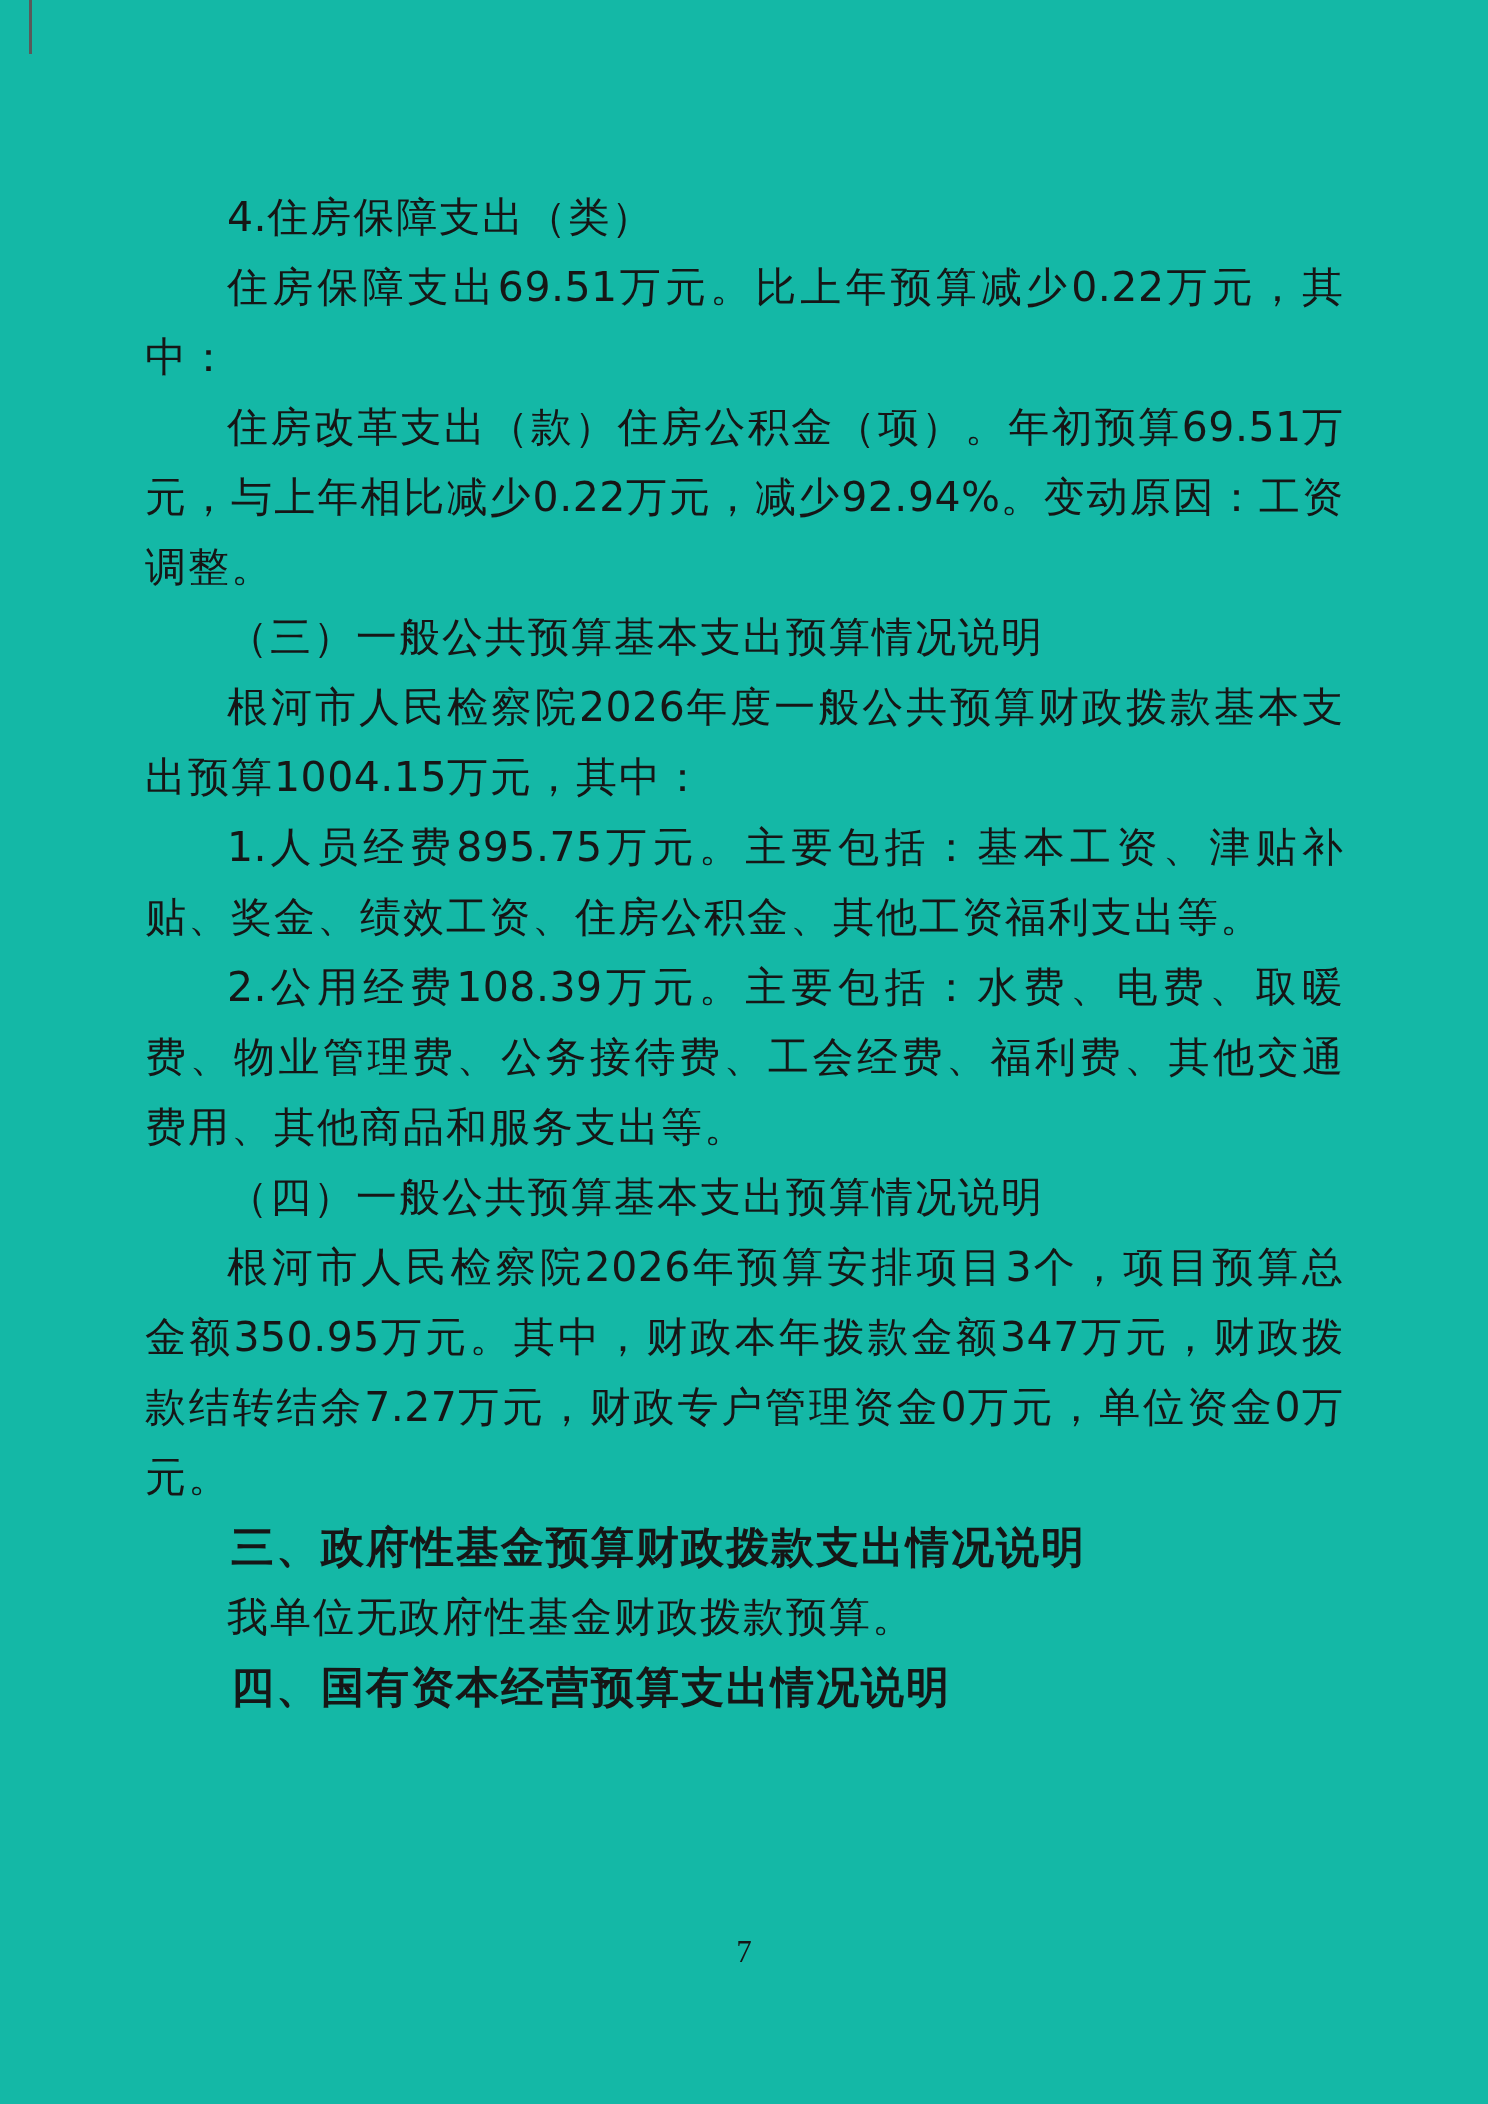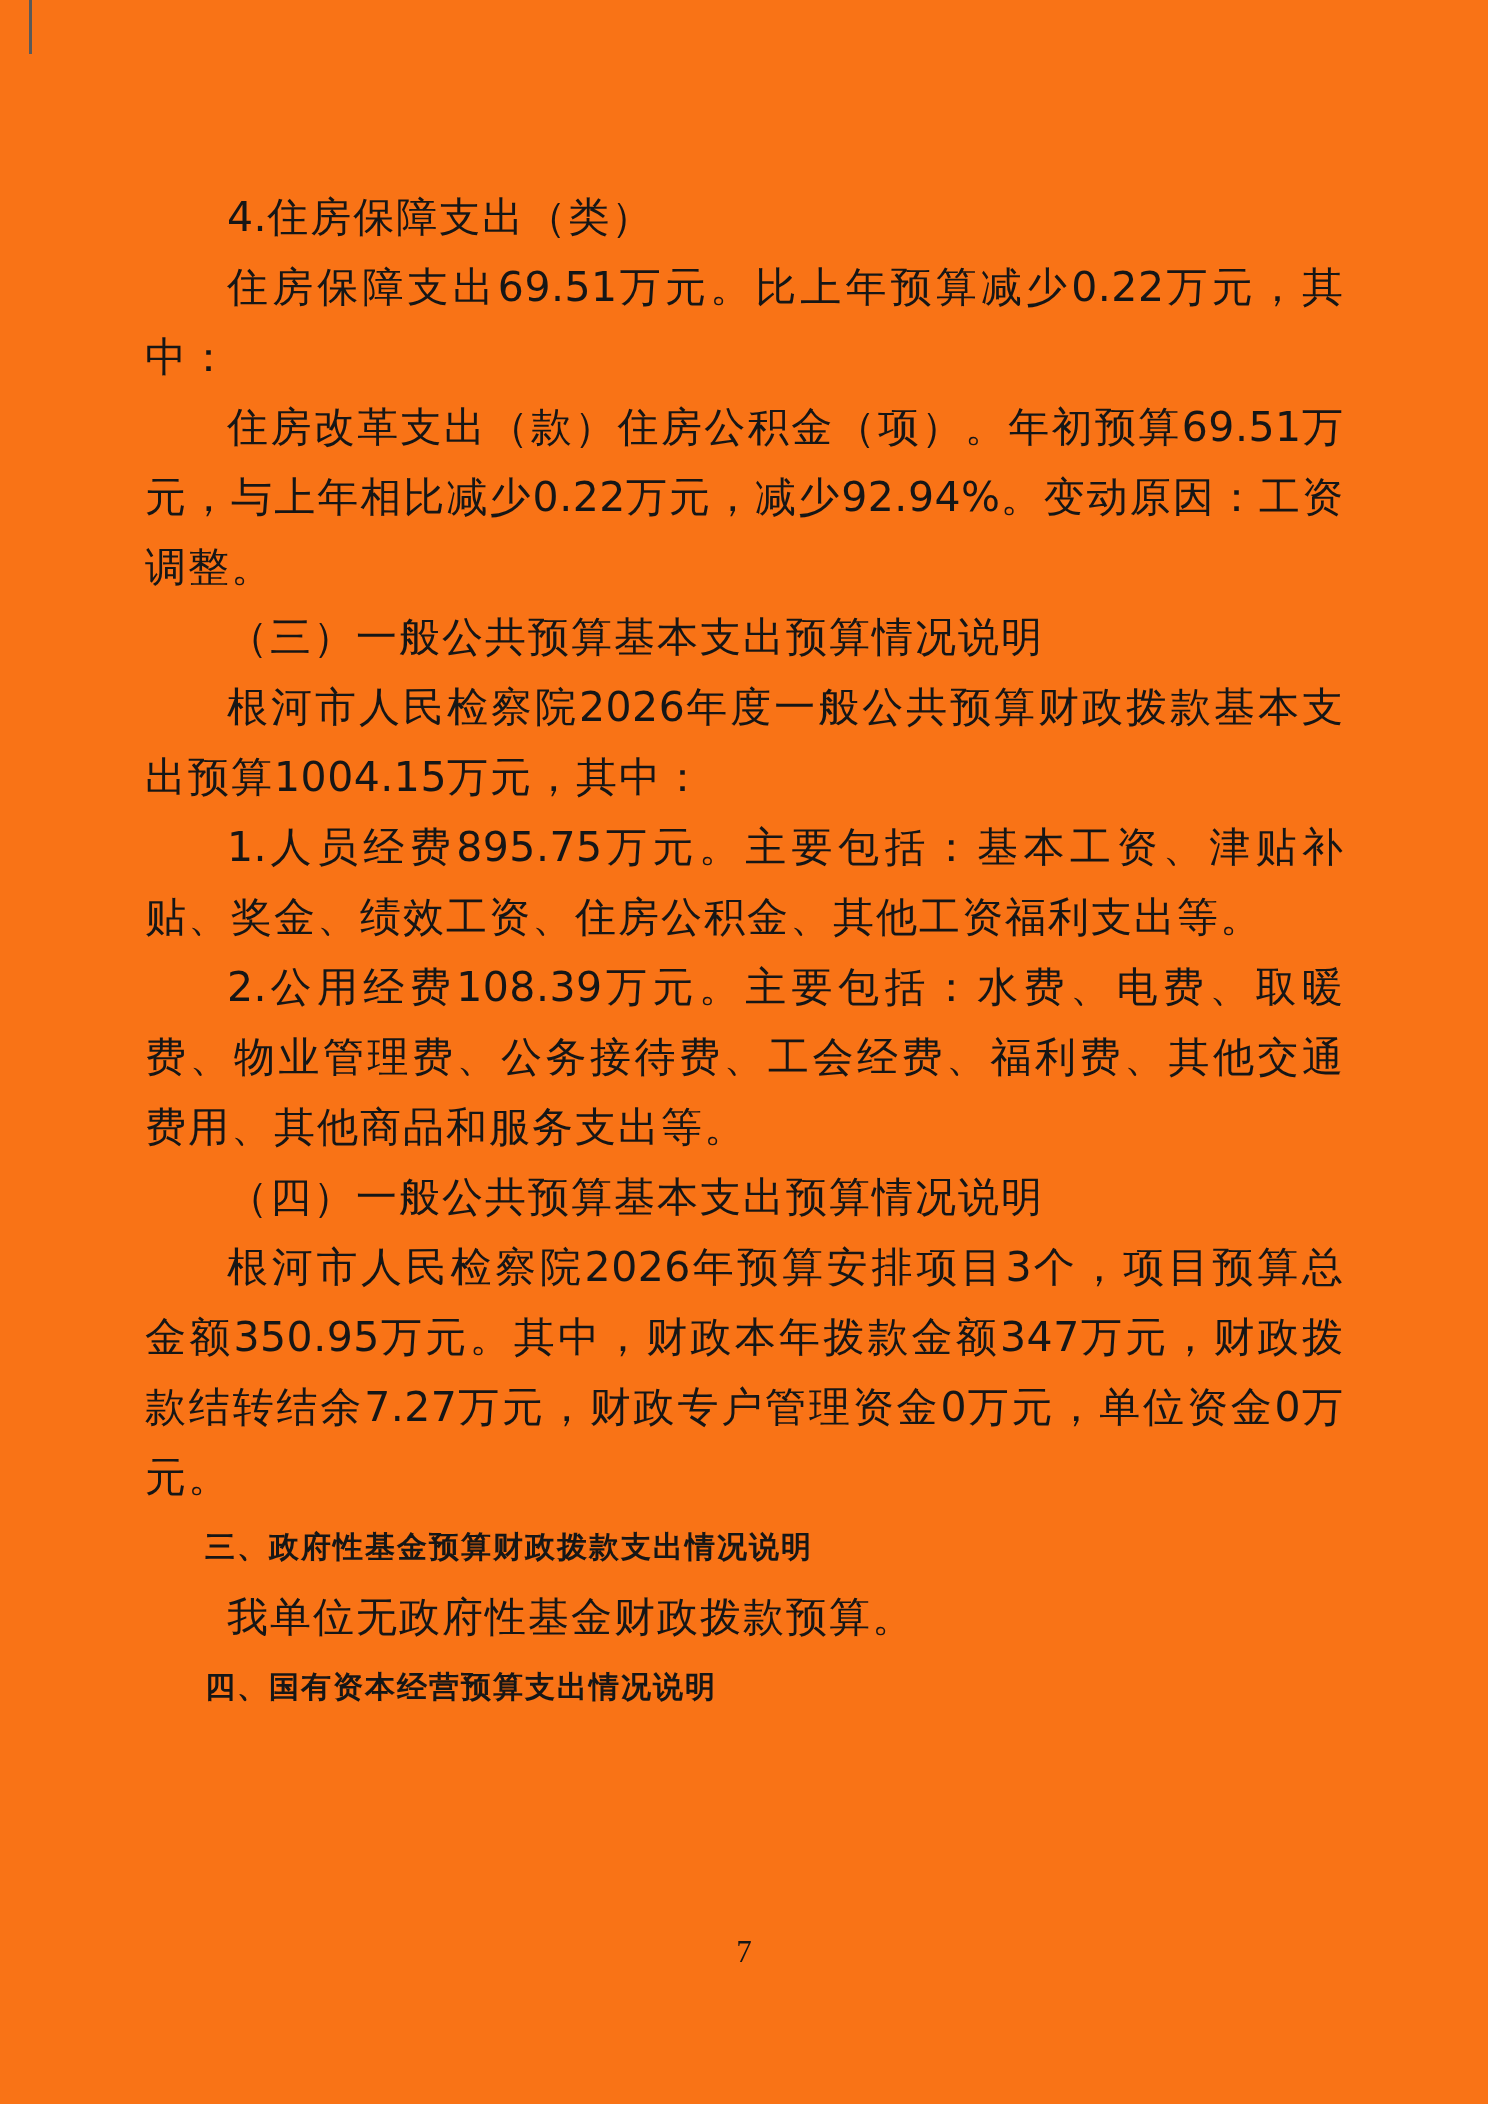--- a/index.html
+++ b/index.html
@@ -7,21 +7,21 @@
     width: 1488px;
     height: 2104px;
     background: #ffffff;
     position: relative;
     color: #161616;
     font-family: "Liberation Serif", serif;
   }
   .page {
     position: absolute;
     inset: 0;
-    background: #f97316;
+    background: #14b8a6;
     overflow: hidden;
   }
   .scan-artifact {
     position: absolute;
     left: 29px;
     top: 0;
     width: 3px;
     height: 54px;
     background: #5a5a5a;
   }
@@ -41,21 +41,21 @@
     letter-spacing: 2px;
     overflow-wrap: break-word;
     font-family: "Liberation Serif", serif;
   }
   .content p.sub-heading {
     font-weight: 400;
   }
   .content p.major-heading {
     font-family: Liberation Sans, sans-serif;
     font-weight: 700;
-    font-size: 30px;
+    font-size: 43px;
     letter-spacing: 2px;
   }
   .num {
     font-family: "DejaVu Sans", sans-serif;
     letter-spacing: 0.5px;
   }
   .page-number {
     position: absolute;
     top: 1932px;
     left: 0;

